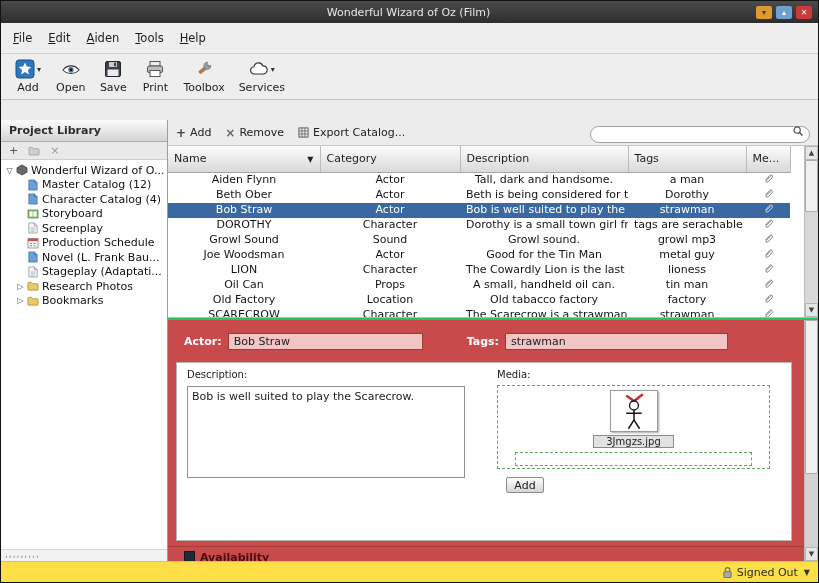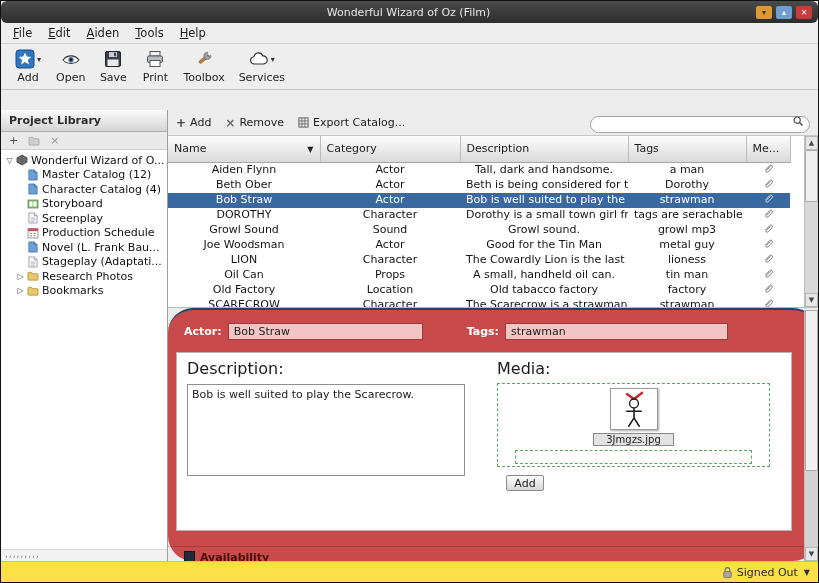--- a/index.html
+++ b/index.html
@@ -2,30 +2,30 @@
 <html><head>
 <meta charset="utf-8">
 <style>
   * { box-sizing: border-box; margin: 0; padding: 0; }
   body { background:#9a9a9a; font-family:"DejaVu Sans", sans-serif; }
   .win { width:819px; height:583px; border:1px solid #121212; background:#ececec;
          display:flex; flex-direction:column; overflow:hidden;
          --red:#c94a4a; --pink:#f2c4c4; --sel:#3a68a0; --dash:#5fa55f; }
 
   
-  .titlebar { height:22px; background:linear-gradient(#4b4b4b,#2d2d2d); display:flex; align-items:center; flex:none;border-radius:6px; }
+  .titlebar { height:22px; background:linear-gradient(#4b4b4b,#2d2d2d); display:flex; align-items:center; flex:none; }
   .tb-title { flex:1; text-align:center; color:#e6e6e6; font-size:11px; }
   .tb-btns { display:flex; gap:4px; padding-right:6px; }
   .tbb { width:16px; height:13px; border-radius:2px; font-size:8px; line-height:13px; text-align:center; cursor:default; }
   .tbb.min { background:#dd9a33; color:#4a3206; }
   .tbb.max { background:#6f9fce; color:#fff; }
   .tbb.close { background:#c93a3a; color:#fff; }
 
   
-  .menubar { height:21px; background:#eeeeee; border-bottom:1px solid #d2d2d2; display:flex; align-items:center; padding-left:4px; flex:none; }
+  .menubar { height:31px; background:#eeeeee; border-bottom:1px solid #d2d2d2; display:flex; align-items:center; padding-left:4px; flex:none; }
   .menu-item { font-size:11.5px; color:#1c1c1c; padding:2px 8px; }
   .menu-item::first-letter { text-decoration:underline; }
 
   
   .toolbar { height:46px; background:#eeeeee; border-bottom:1px solid #c6c6c6; display:flex; align-items:flex-start; gap:8px; padding:3px 0 0 10px; flex:none; }
   .tool { display:flex; flex-direction:column; align-items:center; min-width:34px; padding:1px 3px; }
   .tool .trow { display:flex; align-items:center; height:22px; }
   .tool .ic svg { width:20px; height:20px; display:block; }
   .tool .tlabel { font-size:11px; color:#1d1d1d; margin-top:1px; }
   .caret { font-size:8px; color:#333; margin-left:2px; }
@@ -79,30 +79,30 @@
   tr.row.sel td { color:#fff; }
   tr.row.sel svg * { stroke:#e8e8e8; }
 
   
   .vscroll { width:14px; flex:none; background:#d8d8d8; border-left:1px solid #bdbdbd; display:flex; flex-direction:column; }
   .sbtn { height:14px; flex:none; background:#e6e6e6; border:1px solid #b5b5b5; font-size:7px; color:#444; text-align:center; line-height:12px; }
   .sthumb { background:#f0f0f0; border:1px solid #aaa; border-radius:1px; }
   .strack { flex:1; position:relative; }
 
   
-  .detail { flex:1; min-height:0; display:flex; background:var(--red); border-top:2px solid #0c4a6e;border-radius:25px; }
+  .detail { flex:1; min-height:0; display:flex; background:var(--red); border-top:2px solid #22c55e; }
   .detail-main { flex:1; min-width:0; display:flex; flex-direction:column; overflow:hidden; }
   .fields { display:flex; align-items:center; margin:13px 0 0 16px; }
   .flabel { color:#fff; font-weight:bold; font-size:11px; margin-right:6px; }
   .pinput { background:var(--pink); border:1px solid #9c3d3d; height:17px; font:11px "DejaVu Sans",sans-serif; color:#222; padding:0 5px; }
   .pinput.actor { width:195px; margin-right:44px; }
   .pinput.tags { width:223px; }
   .whitebox { margin:12px 12px 0 8px; background:#fff; border:1px solid #b5b5b5; height:179px; flex:none; display:flex; padding:6px 10px; }
   .desc-col { width:300px; flex:none; }
-  .boxlabel { font-size:16px; color:#1b1b1b; }
+  .boxlabel { font-size:10px; color:#1b1b1b; }
   .desc-area { margin-top:6px; width:278px; height:92px; border:1px solid #8f8f8f; resize:none; font:11px "DejaVu Sans",sans-serif; padding:3px 4px; color:#222; outline:none; }
   .media-col { margin-left:10px; }
   .dashbox { margin-top:5px; width:273px; border:1px dashed var(--dash); padding:4px 2px 2px 2px; display:flex; flex-direction:column; align-items:center; }
   .thumb { width:48px; height:42px; background:#fff; border:1px solid #9a9a9a; box-shadow:1px 1px 2px rgba(0,0,0,.35); }
   .thumb svg { width:100%; height:100%; display:block; }
   .filechip { margin-top:3px; background:#e2e2e2; border:1px solid #8a8a8a; font-size:10px; color:#222; height:13px; line-height:12px; padding:0 12px; }
   .dashstrip { margin-top:4px; width:237px; height:14px; border:1px dashed var(--dash); }
   .add-btn { margin:8px 0 0 9px; width:38px; height:16px; background:linear-gradient(#fdfdfd,#d6d6d6); border:1px solid #8a8a8a; border-radius:2px; font:11px "DejaVu Sans",sans-serif; color:#1c1c1c; }
   .avail-strip { margin-top:auto; height:15px; flex:none; overflow:hidden; display:flex; align-items:flex-start; gap:5px; padding-left:16px; border-top:1px solid rgba(0,0,0,.18); }
   .avail-check { width:11px; height:11px; margin-top:4px; background:#1f2b3a; border:1px solid #10161e; flex:none; }

